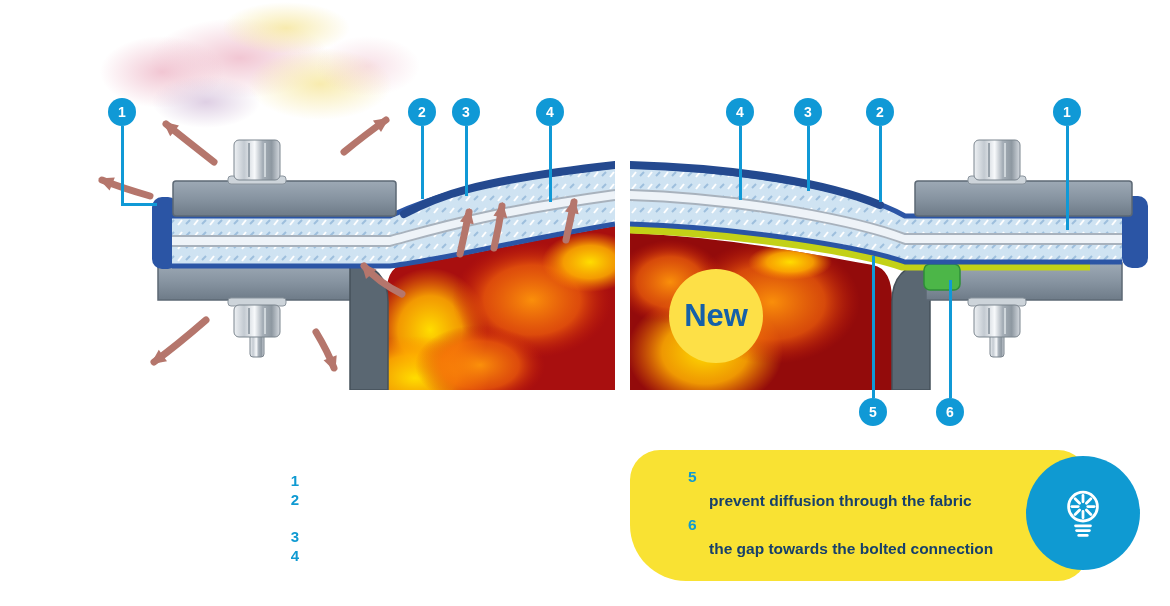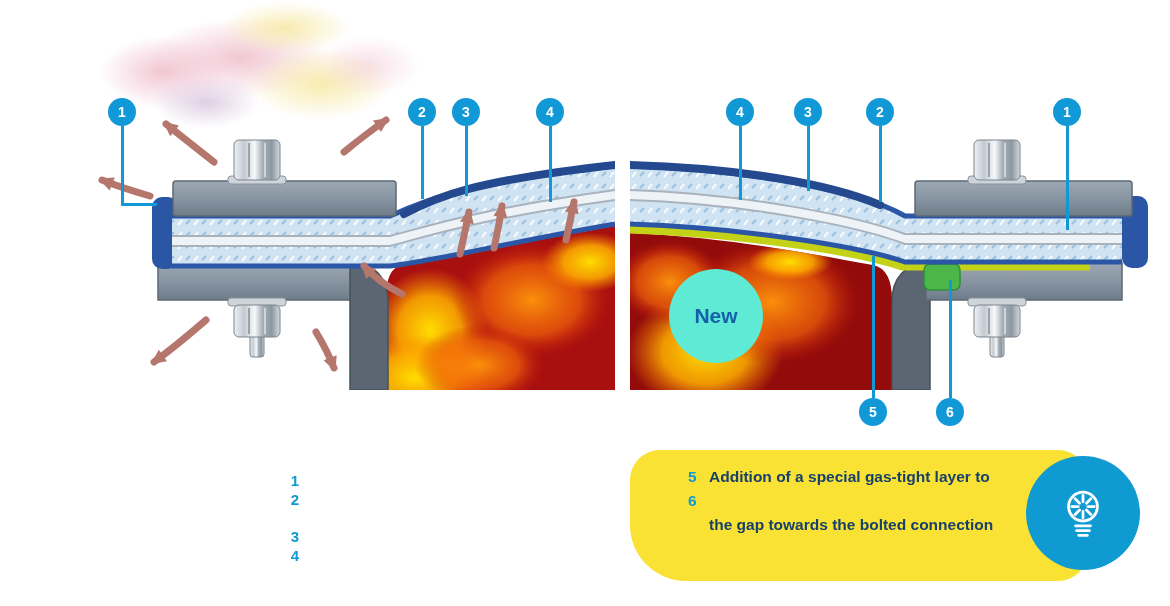--- a/index.html
+++ b/index.html
@@ -3,22 +3,22 @@
 <meta charset="utf-8">
 <style>
   html,body{margin:0;padding:0;background:#ffffff;}
   .stage{position:relative;width:1170px;height:606px;background:#ffffff;overflow:hidden;
          font-family:"Liberation Sans",sans-serif;}
   .panel{position:absolute;top:0;}
   .co{position:absolute;width:28px;height:28px;border-radius:50%;background:#1099d6;color:#ffffff;
       display:flex;align-items:center;justify-content:center;font-size:14px;font-weight:bold;z-index:6;}
   .stem{position:absolute;background:#1099d6;z-index:5;}
   .new-badge{position:absolute;left:669px;top:269px;width:94px;height:94px;border-radius:50%;
-      background:#5eead4;display:flex;align-items:center;justify-content:center;color:#1560a8;
-      font-size:21px;font-weight:bold;z-index:7;}
+      background:#fde047;display:flex;align-items:center;justify-content:center;color:#1560a8;
+      font-size:31px;font-weight:bold;z-index:7;}
   .legend-num{position:absolute;width:18px;text-align:center;color:#0f9ad2;font-weight:bold;
       font-size:15px;z-index:4;}
   .info-box{position:absolute;left:630px;top:450px;width:458px;height:131px;background:#f9e233;
       border-radius:30px 30px 30px 56px;z-index:2;}
   .info-content{position:absolute;left:58px;top:15px;display:flex;flex-direction:column;}
   .info-item{display:flex;gap:9px;font-size:15.5px;line-height:24px;color:#17406b;font-weight:bold;}
   .info-num{color:#0f9ad2;min-width:12px;}
   .bulb-circle{position:absolute;left:1026px;top:456px;width:114px;height:114px;border-radius:50%;
       background:#0f9ad2;z-index:3;display:flex;align-items:center;justify-content:center;}
 </style>
@@ -216,21 +216,22 @@
   <span class="legend-num" style="left:286px;top:472px">1</span>
   <span class="legend-num" style="left:286px;top:491px">2</span>
   <span class="legend-num" style="left:286px;top:528px">3</span>
   <span class="legend-num" style="left:286px;top:547px">4</span>
 
   <div class="info-box">
     <div class="info-content">
       <div class="info-item">
         <span class="info-num">5</span>
         <span class="info-text">
-          <span>Addition of a special gas-tight layer to</span><br>
+          <br>
+          <span>prevent diffusion through the fabric</span>
         </span>
       </div>
       <div class="info-item">
         <span class="info-num">6</span>
         <span class="info-text">
           <br>
           <span>the gap towards the bolted connection</span>
         </span>
       </div>
     </div>

